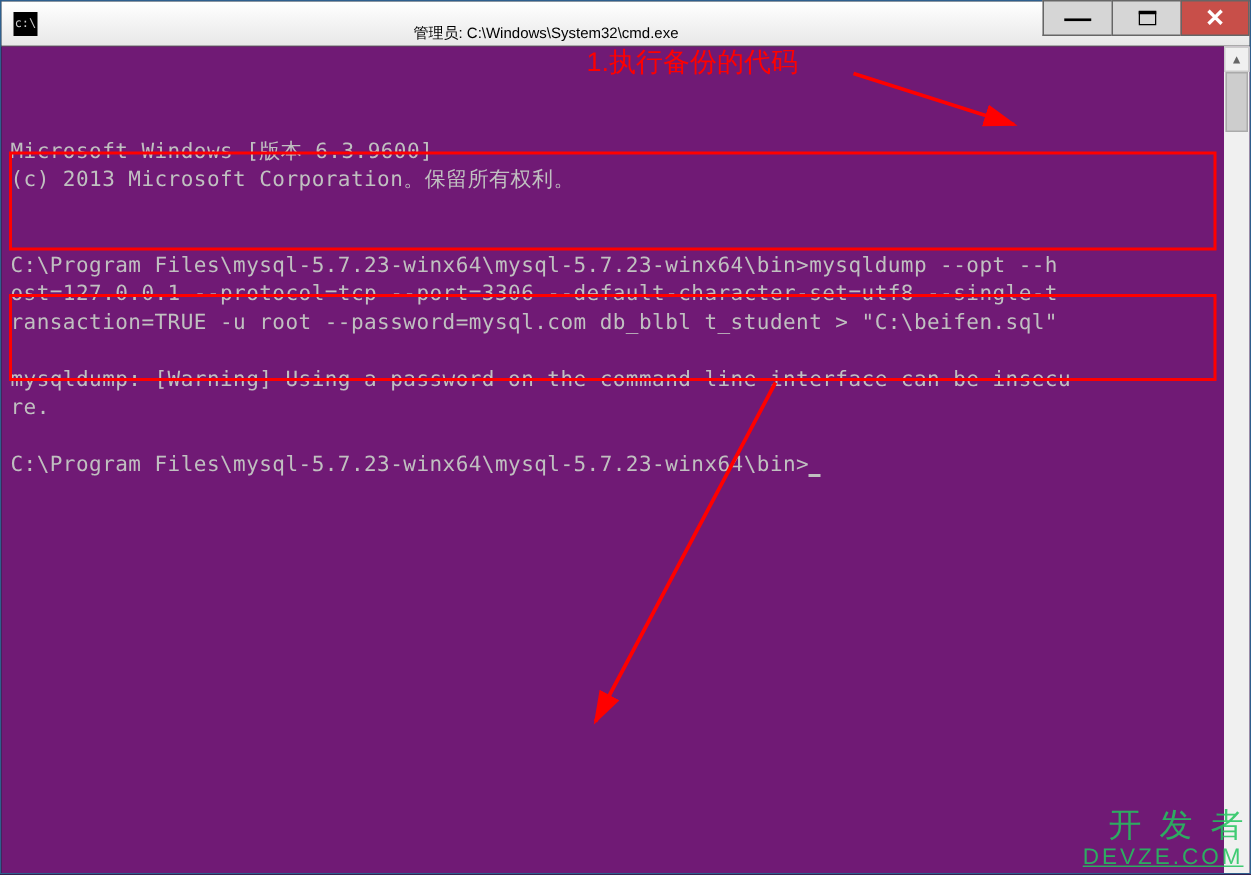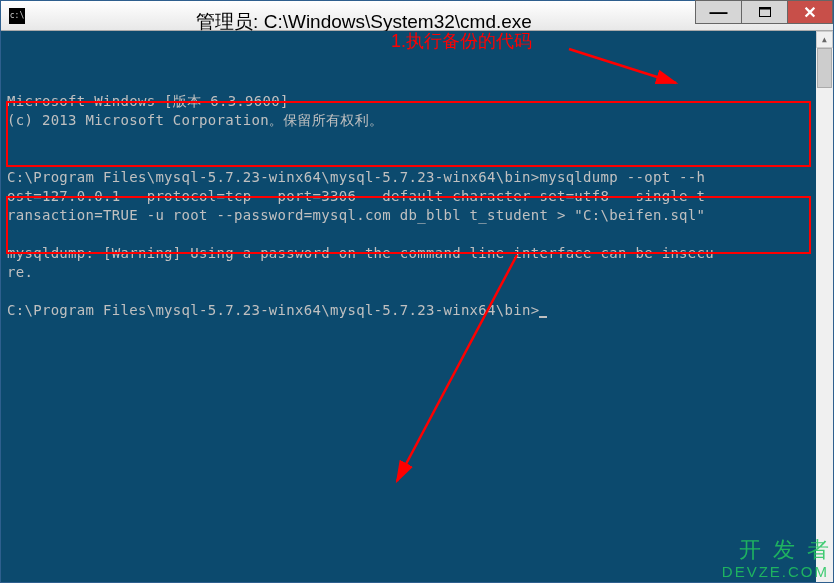--- a/index.html
+++ b/index.html
@@ -38,21 +38,21 @@
       display: inline-block;
       color: #ccc;
       font-size: 8px;
       text-align: center;
       line-height: 16px;
     }
     .titlebar-text {
       flex: 1;
       text-align: center;
       color: #000;
-      font-size: 19px;
+      font-size: 10px;
       font-family: "Microsoft YaHei", sans-serif;
       margin-top: 12px;
     }
     .window-controls {
       display: flex;
       height: 100%;
     }
     .win-btn {
       width: 46px;
       height: 24px;
@@ -75,21 +75,21 @@
       color: #000;
       border-right: none;
     }
     .win-btn-close {
       background: #c84f49;
       color: #fff;
       font-size: 16px;
       font-weight: bold;
     }
     .terminal {
-      background: #0c4a6e;
+      background: #701a75;
       color: #c0c0c0;
       font-size: 14px;
       padding: 4px 6px;
       height: calc(100% - 30px);
       position: relative;
       line-height: 19px;
       letter-spacing: 0.3px;
       white-space: pre-wrap;
       word-break: break-all;
     }
@@ -178,20 +178,21 @@
       opacity: 0.85;
     }
     .watermark .cn {
       font-size: 22px;
       letter-spacing: 12px;
       margin-right: -12px;
     }
     .watermark .en {
       font-size: 15px;
       letter-spacing: 2px;
+      text-decoration: underline;
     }
     .cursor {
       display: inline-block;
       width: 8px;
       height: 2px;
       background: #c0c0c0;
       vertical-align: bottom;
       margin-bottom: 2px;
     }
     .term-content {

